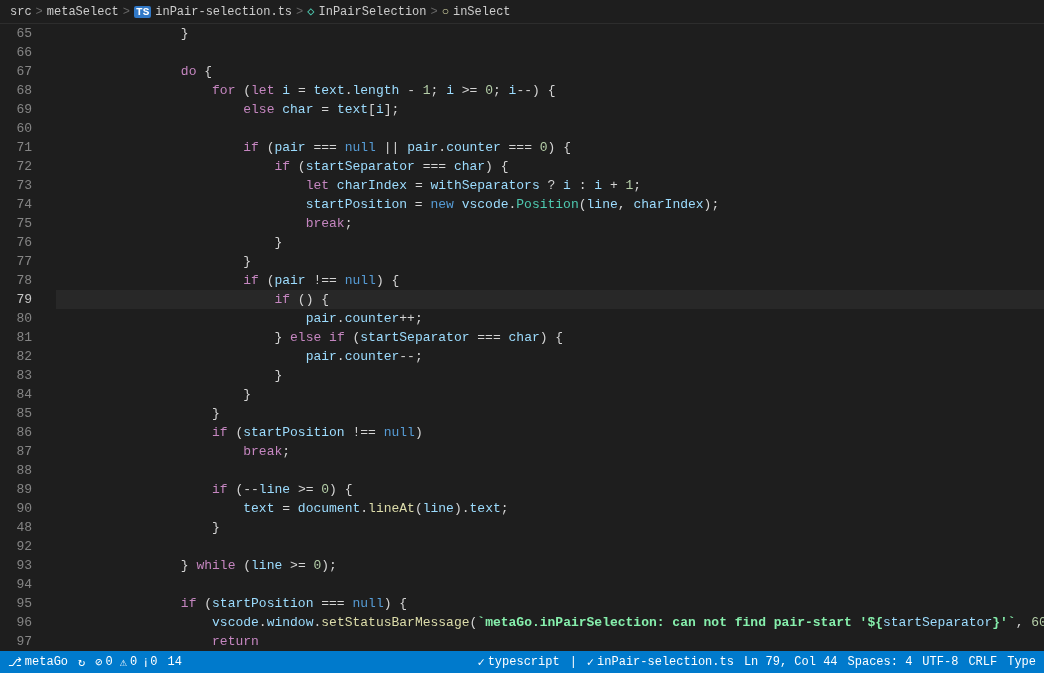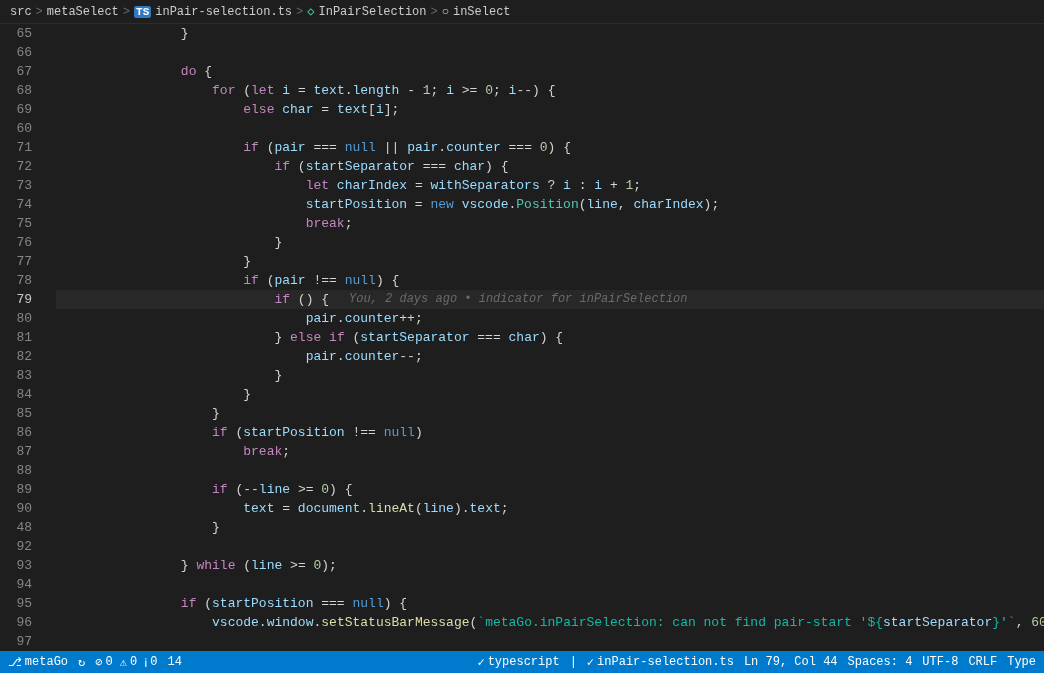--- a/index.html
+++ b/index.html
@@ -88,21 +88,21 @@
 
     
     .kw { color: #c586c0; }       
     .kw-blue { color: #569cd6; text-align: center; }  
     .fn { color: #dcdcaa; }      
     .num { color: #b5cea8; }      
     .var { color: #9cdcfe; }
     .type { color: #4ec9b0; }  
     .prop { color: #9cdcfe; }
     .bool { color: #569cd6; }
-    .tmpl { color: #14b8a6; }
+    .tmpl { color: #86efac; font-weight: bold; }
 
     
     .git-blame {
       color: #6a6a6a;
       margin-left: 20px;
       font-style: italic;
       font-size: 12px;
     }
 
     
@@ -234,21 +234,20 @@
       <div class="code-line">
         <span style="color:#d4d4d4;">                        }</span>
       </div>
 
       <div class="code-line">
         <span style="color:#d4d4d4;">                        </span><span class="kw">if</span><span style="color:#d4d4d4;"> (</span><span class="var">pair</span><span style="color:#d4d4d4;"> !== </span><span class="bool">null</span><span style="color:#d4d4d4;">) {</span>
       </div>
 
       <div class="code-line active-line">
         <span style="color:#d4d4d4;">                            </span><span class="kw">if</span><span style="color:#d4d4d4;"> (</span><span style="color:#d4d4d4;">) {</span>
-        <span class="git-blame">You, 2 days ago • indicator for inPairSelection</span>
       </div>
 
       <div class="code-line">
         <span style="color:#d4d4d4;">                                </span><span class="var">pair</span><span style="color:#d4d4d4;">.</span><span class="prop">counter</span><span style="color:#d4d4d4;">++;</span>
       </div>
 
       <div class="code-line">
         <span style="color:#d4d4d4;">                            } </span><span class="kw">else</span><span style="color:#d4d4d4;"> </span><span class="kw">if</span><span style="color:#d4d4d4;"> (</span><span class="var">startSeparator</span><span style="color:#d4d4d4;"> === </span><span class="var">char</span><span style="color:#d4d4d4;">) {</span>
       </div>
 
@@ -299,20 +298,23 @@
       <div class="code-line"></div>
 
       <div class="code-line">
         <span style="color:#d4d4d4;">                </span><span class="kw">if</span><span style="color:#d4d4d4;"> (</span><span class="var">startPosition</span><span style="color:#d4d4d4;"> === </span><span class="bool">null</span><span style="color:#d4d4d4;">) {</span>
       </div>
 
       <div class="code-line">
         <span style="color:#d4d4d4;">                    </span><span class="var">vscode</span><span style="color:#d4d4d4;">.</span><span class="var">window</span><span style="color:#d4d4d4;">.</span><span class="fn">setStatusBarMessage</span><span style="color:#d4d4d4;">(</span><span class="tmpl">`metaGo.inPairSelection: can not find pair-start '${</span><span class="var">startSeparator</span><span class="tmpl">}'`</span><span style="color:#d4d4d4;">, </span><span class="num">6000</span>
       </div>
 
+      <div class="code-line">
+        <span style="color:#d4d4d4;">                    </span><span class="kw">return</span>
+      </div>
 
     </div>
   </div>
 </div>
 
 <div id="statusbar">
   <div class="left">
     <div class="branch status-item">
       <span style="font-size:12px;">⎇</span>
       <span>metaGo</span>

